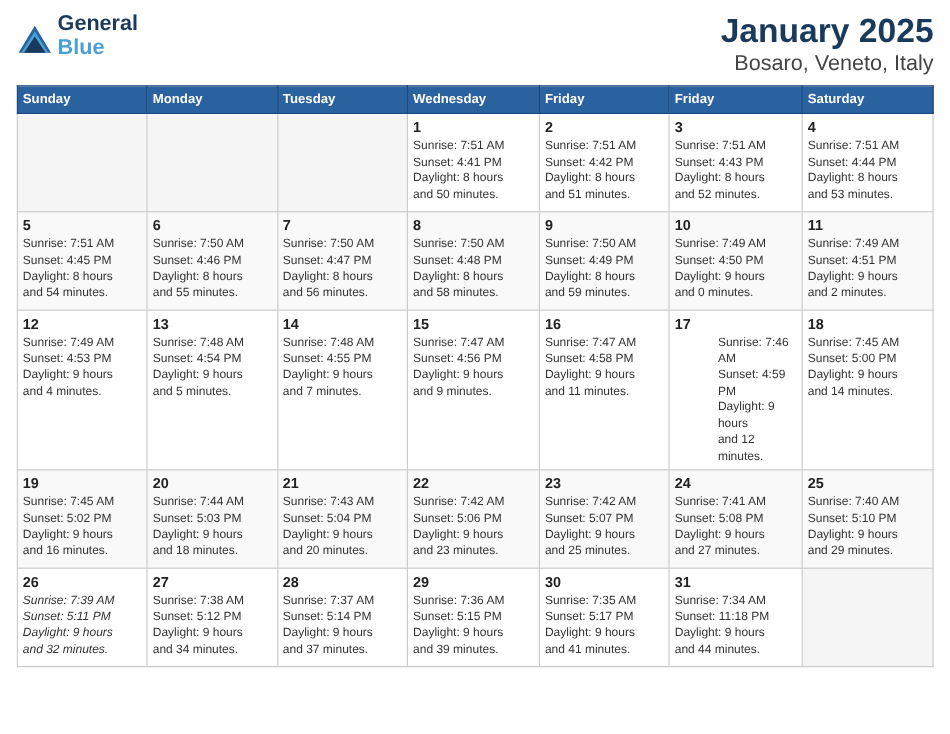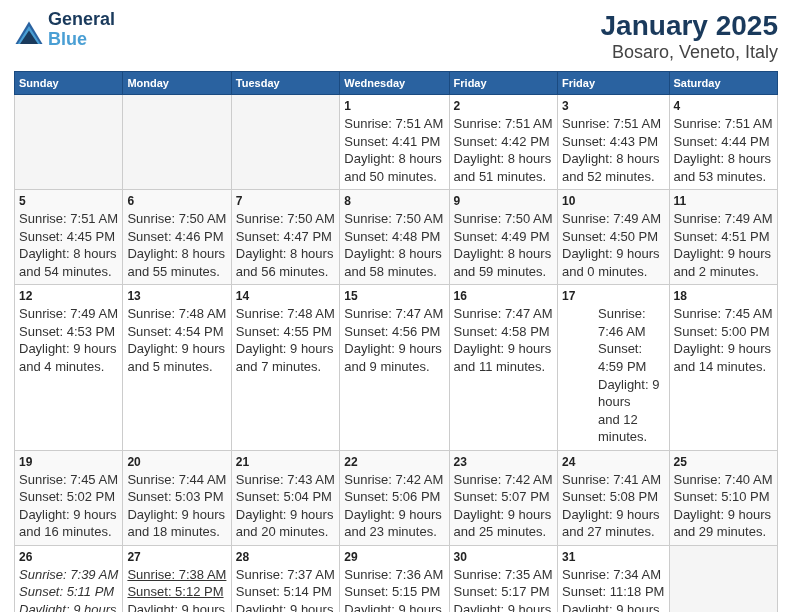--- a/index.html
+++ b/index.html
@@ -76,21 +76,21 @@
     }
     .day-num {
       font-size: 12px;
       font-weight: bold;
       color: #222;
       margin-bottom: 2px;
     }
     .day-info {
       color: #333;
       line-height: 1.35;
-      font-size: 13px;
+      font-size: 10px;
     }
     tr:nth-child(even) td:not(.empty) {
       background: #f9f9f9;
     }
   </style>
 </head>
 <body>
 
 <div class="page">
   <div class="header">
@@ -313,21 +313,21 @@
         <tr>
           <td>
             <div class="day-num">26</div>
             <div class="day-info" style="white-space: pre-line; font-style: italic;">Sunrise: 7:39 AM
 Sunset: 5:11 PM
 Daylight: 9 hours
 and 32 minutes.</div>
           </td>
           <td>
             <div class="day-num">27</div>
-            <div class="day-info" style="white-space: pre-line; text-decoration: underline;">Sunrise: 7:38 AM
+            <div class="day-info" style="white-space: pre-line;">Sunrise: 7:38 AM
 Sunset: 5:12 PM
 Daylight: 9 hours
 and 34 minutes.</div>
           </td>
           <td>
             <div class="day-num">28</div>
             <div class="day-info" style="white-space: pre-line;">Sunrise: 7:37 AM
 Sunset: 5:14 PM
 Daylight: 9 hours
 and 37 minutes.</div>

